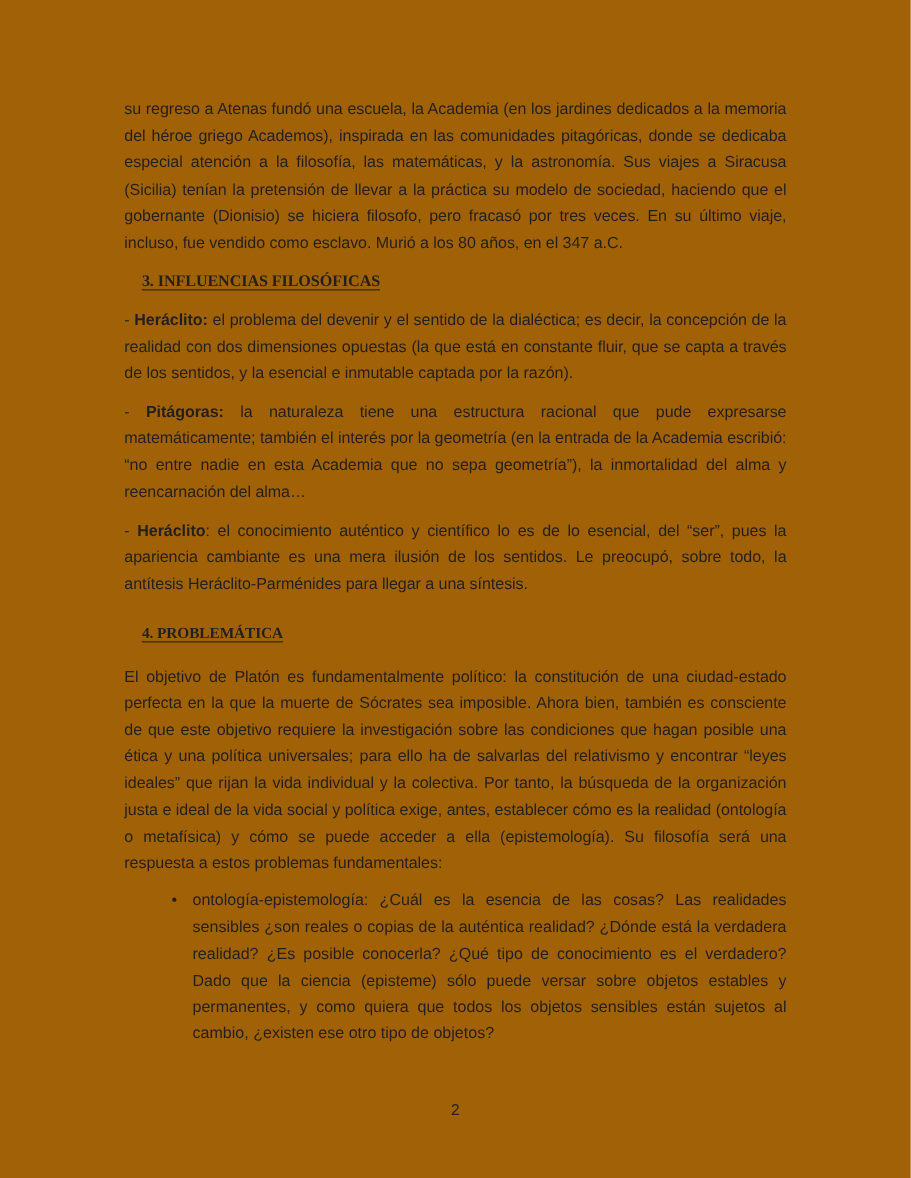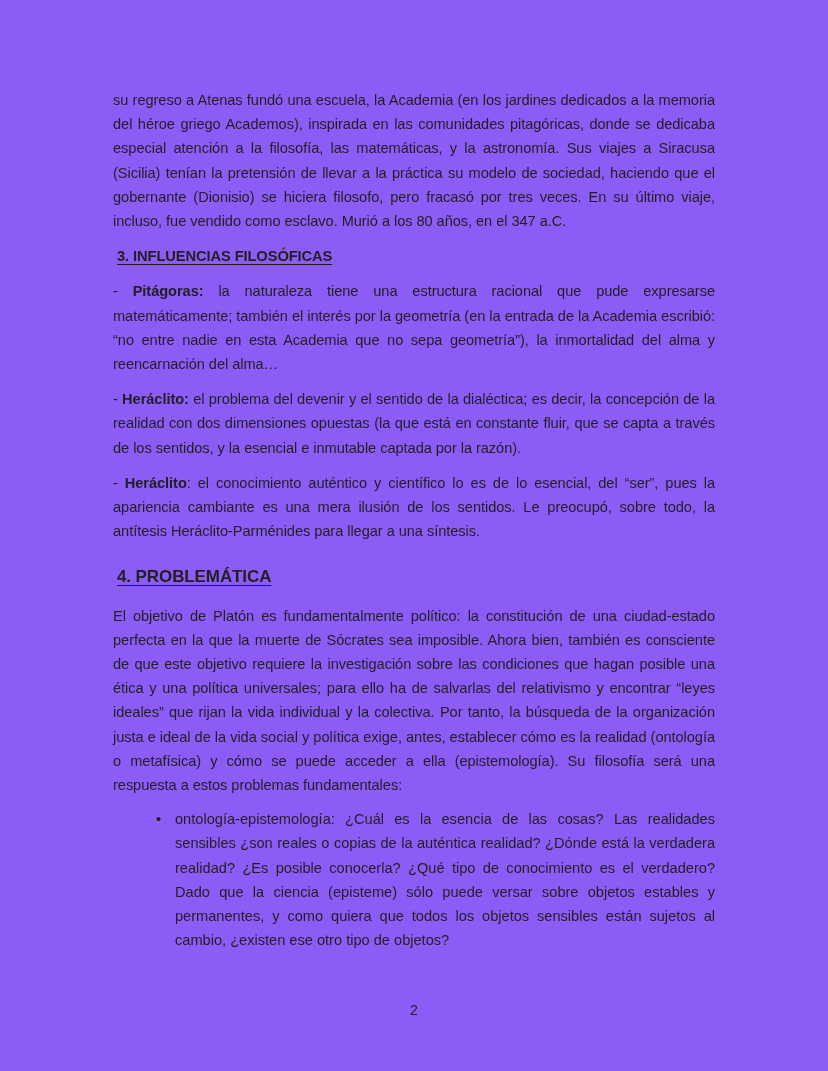--- a/index.html
+++ b/index.html
@@ -8,21 +8,21 @@
     background: #ffffff;
   }
   body {
     font-family: "Liberation Sans", sans-serif;
     color: #231f20;
   }
   .page {
     position: relative;
     width: 828px;
     height: 1071px;
-    background: #8b5cf6;
+    background: #a16207;
     overflow: hidden;
     box-sizing: border-box;
   }
   .content {
     position: absolute;
     left: 113px;
     top: 88px;
     width: 602px;
   }
   p {
@@ -37,30 +37,31 @@
   p.body-para {
     margin-bottom: 10px;
   }
   .heading {
     font-weight: bold;
     text-decoration: underline;
     text-underline-offset: 2.5px;
     text-decoration-thickness: 1.2px;
     color: #231f20;
     letter-spacing: -0.1px;
-    margin: 4px;
+    margin: 16px;
     line-height: 24.2px;
+    font-family: Liberation Serif, serif;
   }
   .heading-3 {
     font-size: 14.7px;
     margin-top: 11px;
     margin-bottom: 11px;
   }
   .heading-4 {
-    font-size: 17px;
+    font-size: 14px;
     margin-top: 22px;
     margin-bottom: 14px;
   }
   .dash-para {
     margin-bottom: 11px;
   }
   strong {
     font-weight: bold;
   }
   ul.bullet-list {
@@ -101,23 +102,23 @@
 <body>
 
 <div class="page">
 
   <div class="content">
 
     <p class="body-para">su regreso a Atenas fundó una escuela, la Academia (en los jardines dedicados a la memoria del héroe griego Academos), inspirada en las comunidades pitagóricas, donde se dedicaba especial atención a la filosofía, las matemáticas, y la astronomía. Sus viajes a Siracusa (Sicilia) tenían la pretensión de llevar a la práctica su modelo de sociedad, haciendo que el gobernante (Dionisio) se hiciera filosofo, pero fracasó por tres veces. En su último viaje, incluso, fue vendido como esclavo. Murió a los 80 años, en el 347 a.C.</p>
 
     <p class="heading heading-3">3. INFLUENCIAS FILOSÓFICAS</p>
 
+    <p class="dash-para"><span>- </span><strong>Heráclito:</strong><span> el problema del devenir y el sentido de la dialéctica; es decir, la concepción de la realidad con dos dimensiones opuestas (la que está en constante fluir, que se capta a través de los sentidos, y la esencial e inmutable captada por la razón).</span></p>
+
     <p class="dash-para"><span>- </span><strong>Pitágoras:</strong><span> la naturaleza tiene una estructura racional que pude expresarse matemáticamente; también el interés por la geometría (en la entrada de la Academia escribió: “no entre nadie en esta Academia que no sepa geometría”), la inmortalidad del alma y reencarnación del alma…</span></p>
-
-    <p class="dash-para"><span>- </span><strong>Heráclito:</strong><span> el problema del devenir y el sentido de la dialéctica; es decir, la concepción de la realidad con dos dimensiones opuestas (la que está en constante fluir, que se capta a través de los sentidos, y la esencial e inmutable captada por la razón).</span></p>
 
     <p class="dash-para"><span>- </span><strong>Heráclito</strong><span>: el conocimiento auténtico y científico lo es de lo esencial, del “ser”, pues la apariencia cambiante es una mera ilusión de los sentidos. Le preocupó, sobre todo, la antítesis Heráclito-Parménides para llegar a una síntesis.</span></p>
 
 
     <p class="heading heading-4">4. PROBLEMÁTICA</p>
 
     <p class="body-para">El objetivo de Platón es fundamentalmente político: la constitución de una ciudad-estado perfecta en la que la muerte de Sócrates sea imposible. Ahora bien, también es consciente de que este objetivo requiere la investigación sobre las condiciones que hagan posible una ética y una política universales; para ello ha de salvarlas del relativismo y encontrar “leyes ideales” que rijan la vida individual y la colectiva.  Por tanto, la búsqueda de la organización justa e ideal de la vida social y política exige, antes, establecer cómo es la realidad (ontología o metafísica) y cómo se puede acceder a ella (epistemología). Su filosofía será una respuesta a estos problemas fundamentales:</p>
 
     <ul class="bullet-list">
       <li><span class="bullet-dot">•</span><span class="u">ontología-epistemología</span><span>: ¿Cuál es la esencia de las cosas? Las realidades sensibles ¿son reales o copias de la auténtica realidad? ¿Dónde está la verdadera realidad? ¿Es posible conocerla? ¿Qué tipo de conocimiento es el verdadero? Dado que la ciencia (episteme) sólo puede versar sobre objetos estables y permanentes, y como quiera que todos los objetos sensibles están sujetos al cambio, ¿existen ese otro tipo de objetos?</span></li>

